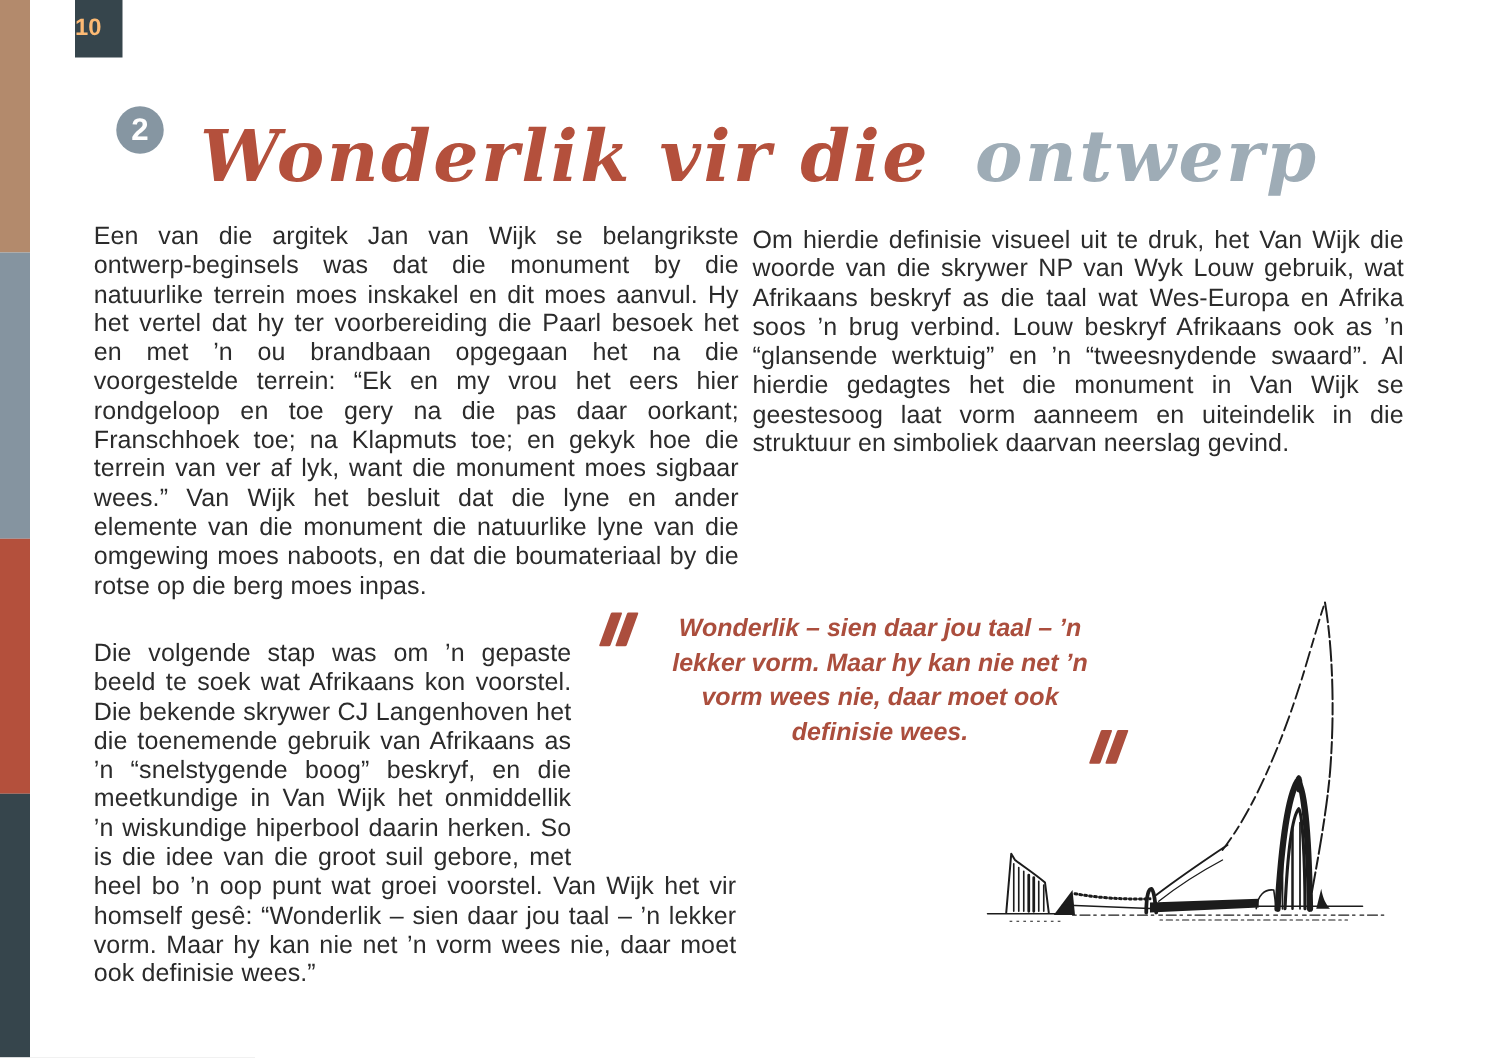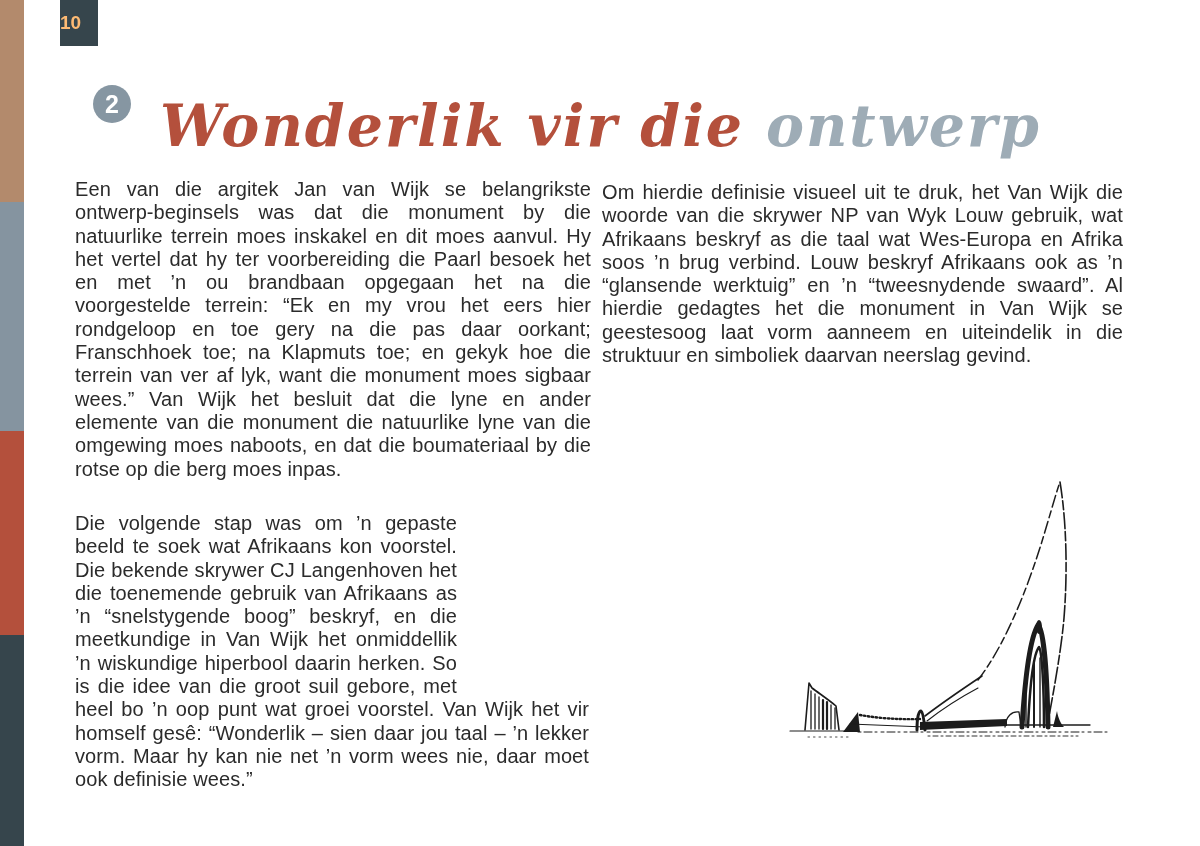--- a/index.html
+++ b/index.html
@@ -25,21 +25,21 @@
     position:absolute;left:0;top:19px;width:38px;height:38px;border-radius:50%;
     background:var(--badge,#8696a2);color:#fff;font-size:25px;font-weight:bold;
     display:flex;align-items:center;justify-content:center;
   }
   .title{
     position:absolute;left:67px;top:30px;white-space:nowrap;
     font-family:"DejaVu Serif",serif;font-style:italic;font-weight:bold;
     font-size:57px;letter-spacing:2px;line-height:60px;
   }
   .t-red{color:var(--heading_red,#b4503c)}
-  .t-slate{color:var(--heading_slate,#9eacb6);margin-left:0}
+  .t-slate{color:var(--heading_slate,#9eacb6);margin-left:14px}
   
   .bodytext{
     position:absolute;font-size:20px;line-height:23.3px;text-align:justify;
     color:var(--text_dark,#2b2b2b);letter-spacing:.1px;
   }
   #p1{left:75px;top:178px;width:516px}
   #p3{left:602px;top:181px;width:521px}
   #p2{left:75px;top:512px;width:514px}
   .wrap-spacer{float:right;width:132px;height:166px}
   
@@ -85,20 +85,31 @@
   </div>
 
   <div id="p1" class="bodytext">Een van die argitek Jan van Wijk se belangrikste ontwerp-beginsels was dat die monument by die natuurlike terrein moes inskakel en dit moes aanvul. Hy het vertel dat hy ter voorbereiding die Paarl besoek het en met ’n ou brandbaan opgegaan het na die voorgestelde terrein: “Ek en my vrou het eers hier rondgeloop en toe gery na die pas daar oorkant; Franschhoek toe; na Klapmuts toe; en gekyk hoe die terrein van ver af lyk, want die monument moes sigbaar wees.” Van Wijk het besluit dat die lyne en ander elemente van die monument die natuurlike lyne van die omgewing moes naboots, en dat die boumateriaal by die rotse op die berg moes inpas.</div>
 
   <div id="p3" class="bodytext">Om hierdie definisie visueel uit te druk, het Van Wijk die woorde van die skrywer NP van Wyk Louw gebruik, wat Afrikaans beskryf as die taal wat Wes-Europa en Afrika soos ’n brug verbind. Louw beskryf Afrikaans ook as ’n “glansende werktuig” en ’n “tweesnydende swaard”. Al hierdie gedagtes het die monument in Van Wijk se geestesoog laat vorm aanneem en uiteindelik in die struktuur en simboliek daarvan neerslag gevind.</div>
 
   <div id="p2" class="bodytext">
     <span class="wrap-spacer"></span><span>Die volgende stap was om ’n gepaste beeld te soek wat Afrikaans kon voorstel. Die bekende skrywer CJ Langenhoven het die toenemende gebruik van Afrikaans as ’n “snelstygende boog” beskryf, en die meetkundige in Van Wijk het onmiddellik ’n wiskundige hiperbool daarin herken. So is die idee van die groot suil gebore, met heel bo ’n oop punt wat groei voorstel. Van Wijk het vir homself gesê: “Wonderlik – sien daar jou taal – ’n lekker vorm. Maar hy kan nie net ’n vorm wees nie, daar moet ook definisie wees.”</span>
   </div>
 
+  <div class="pull-quote">
+    <span class="qmark qmark-open">
+        <i></i>
+        <i></i>
+      </span>
+    <span class="pq-text">Wonderlik – sien daar jou taal – ’n lekker vorm. Maar hy kan nie net ’n vorm wees nie, daar moet ook definisie wees.</span>
+    <span class="qmark qmark-close">
+        <i></i>
+        <i></i>
+      </span>
+  </div>
 
   <svg class="sketch" viewBox="0 0 342 312" xmlns="http://www.w3.org/2000/svg" aria-hidden="true">
 
     <path class="sk" stroke-width="1.6" d="M 27,282 L 31,235 L 34,240 C 42,246 51,252 58,258 L 61,282"></path>
     <path class="sk" stroke-width="1.3" d="M 33,243 V 281 M 37,246 V 281 M 41,249 V 281"></path>
     <path class="sk" stroke-width="2.2" d="M 45,252 V 281 M 49,254 V 281"></path>
     <path class="sk" stroke-width="1.3" d="M 53,257 V 281 M 57,260 V 281"></path>
 
     <path class="skf" d="M 65,284 L 80,264 L 82,284 Z"></path>
 

